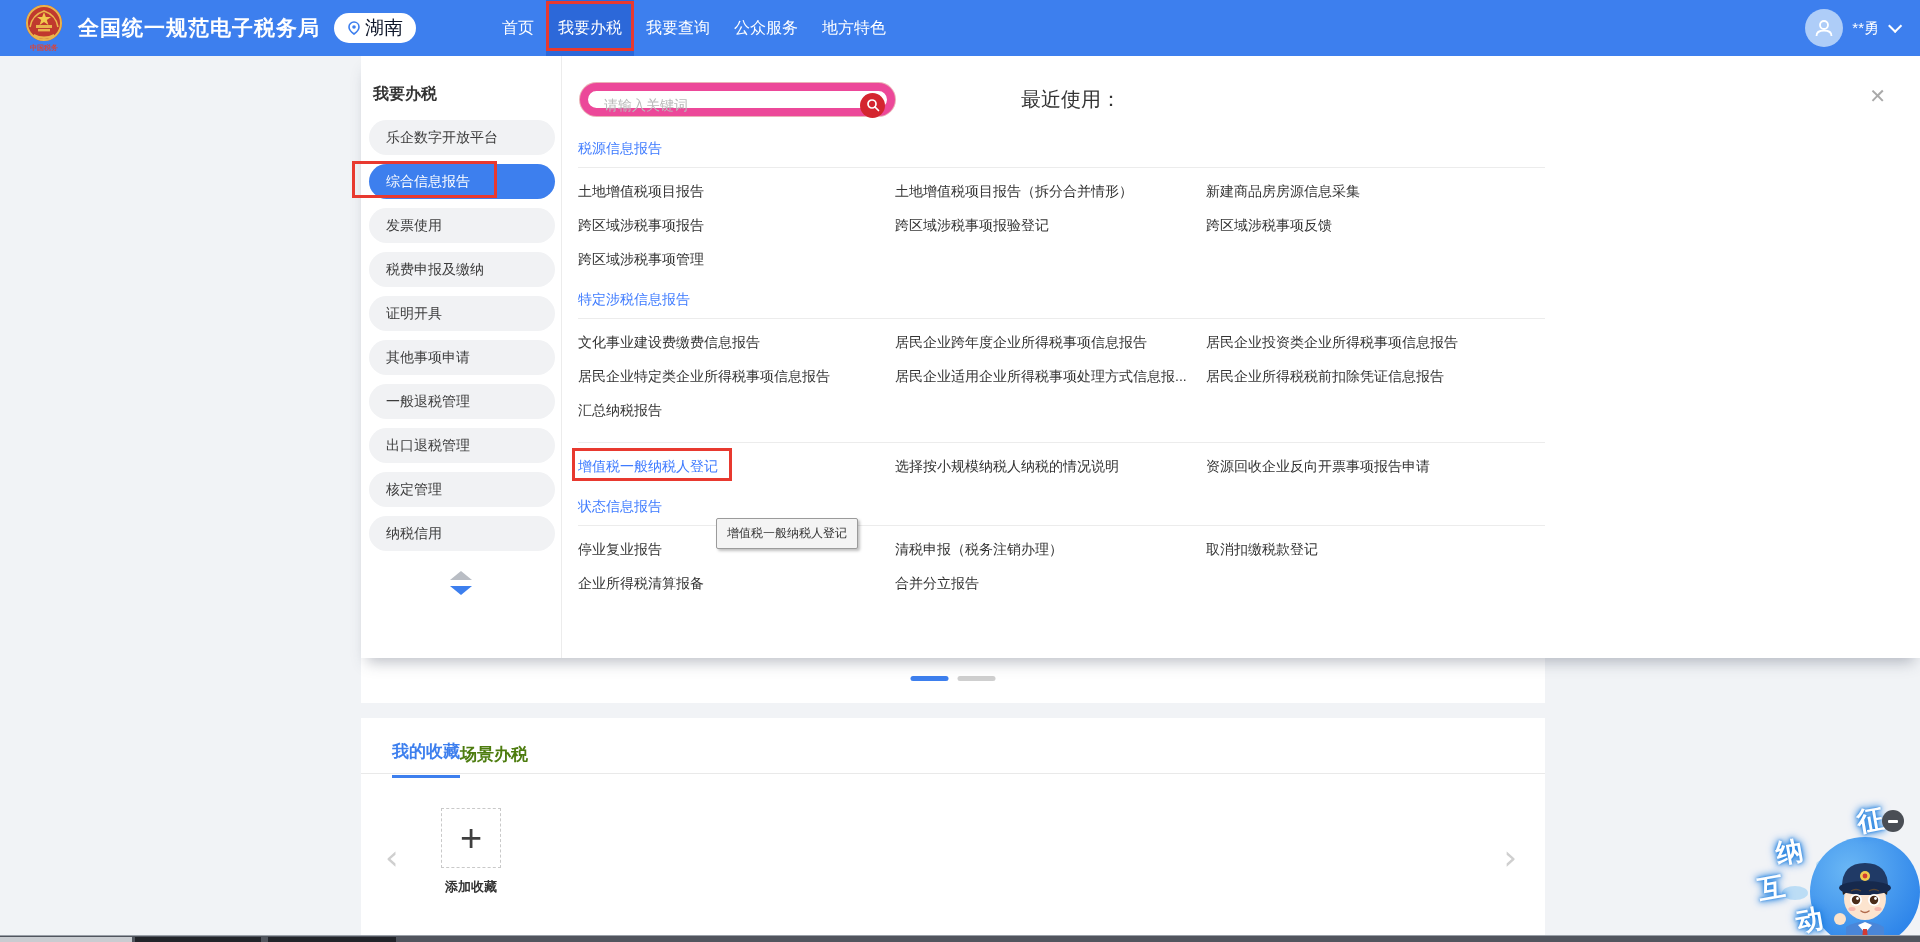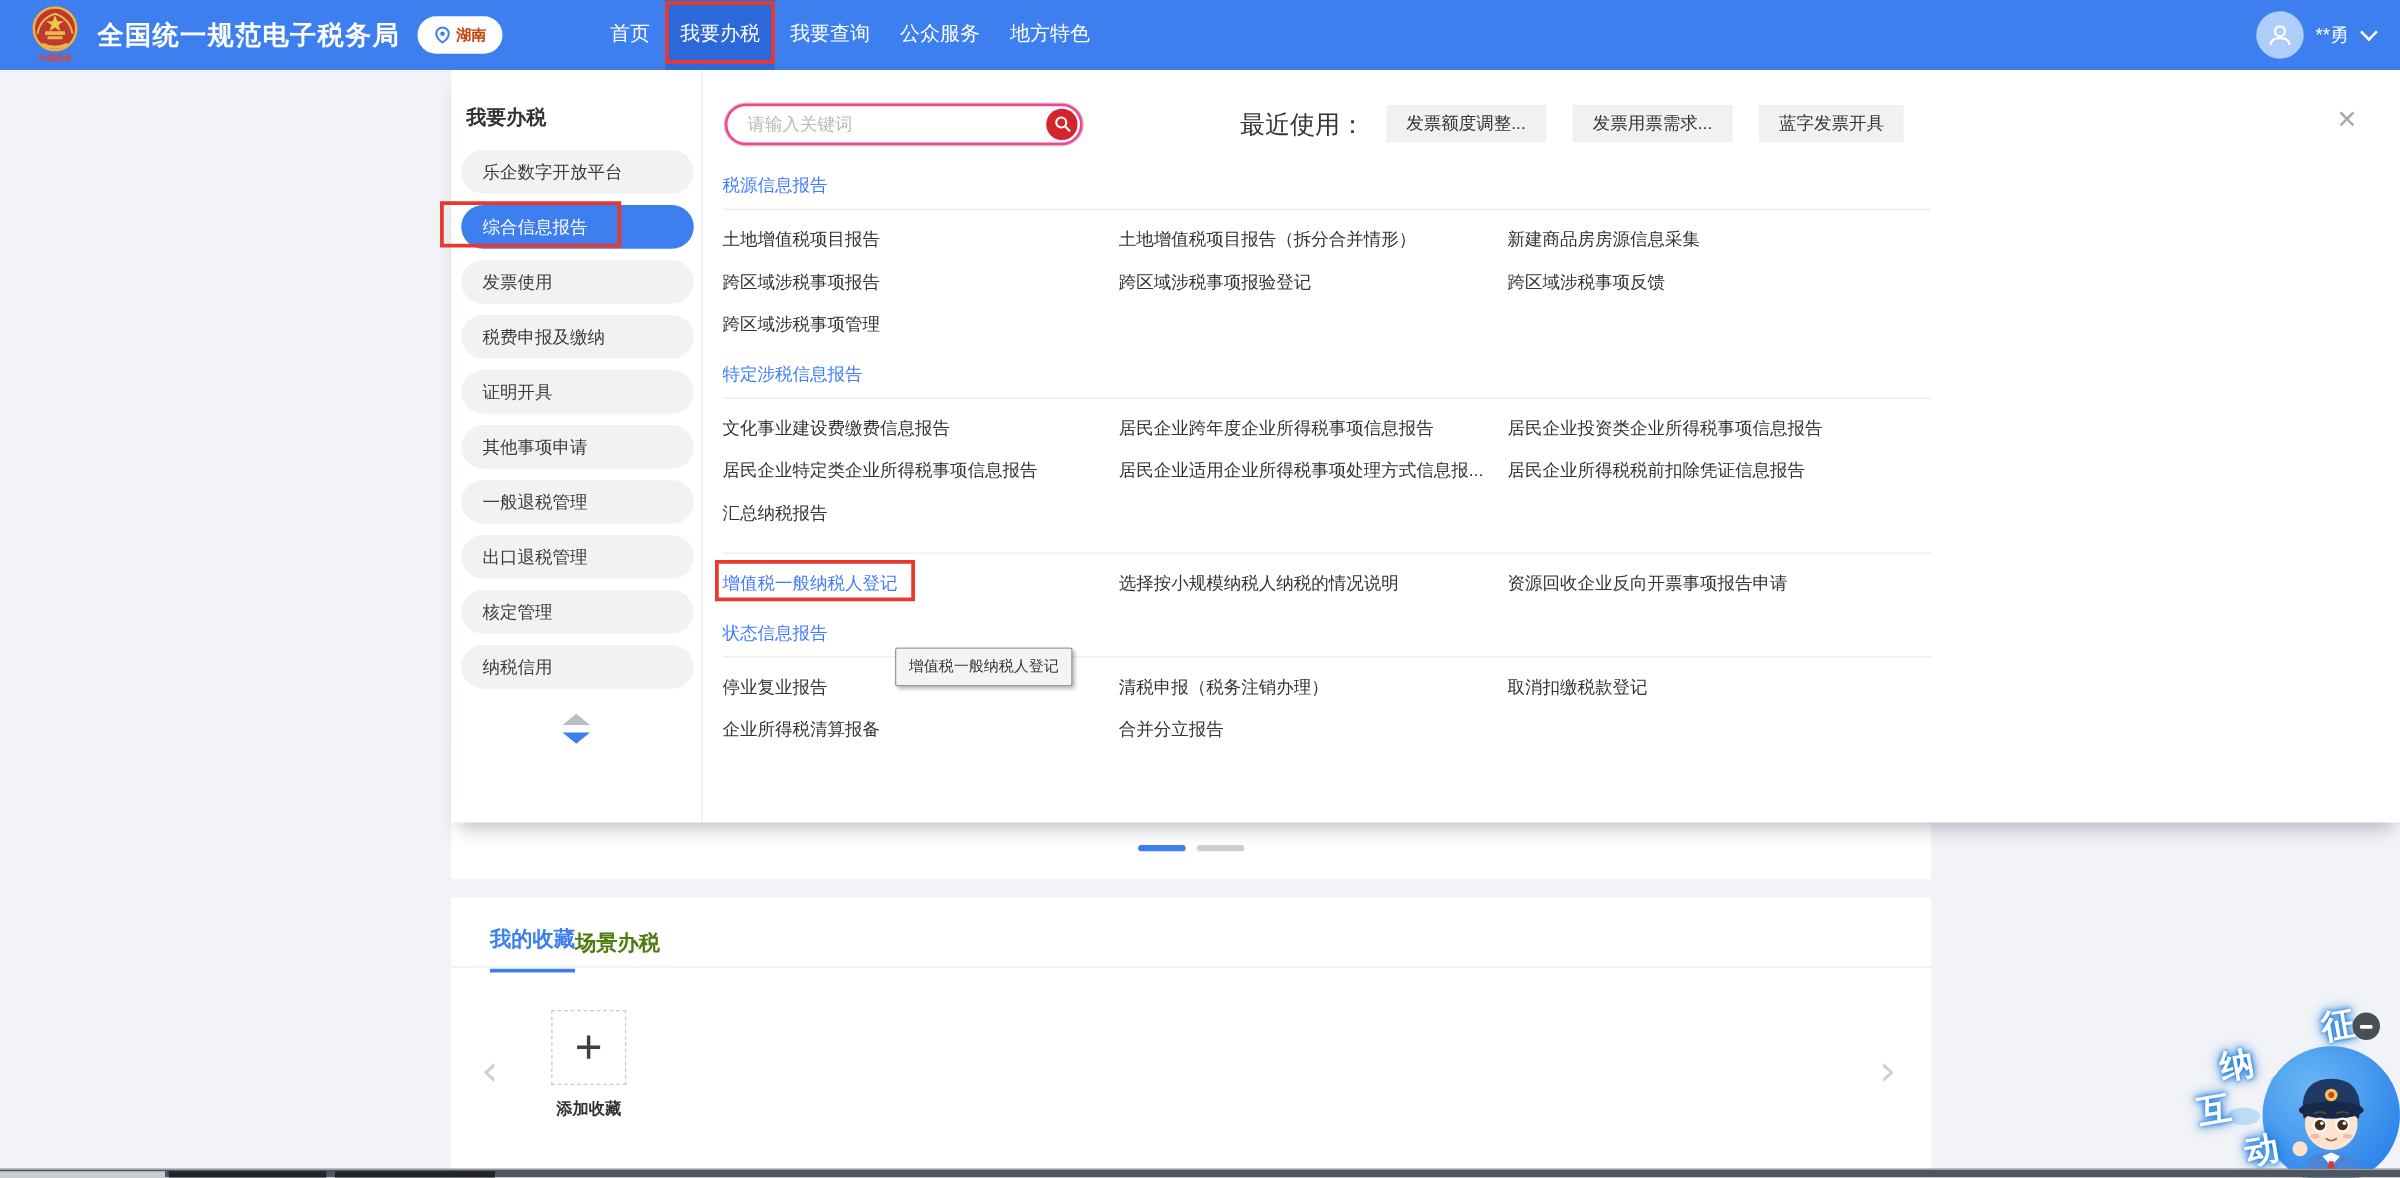--- a/index.html
+++ b/index.html
@@ -17,21 +17,21 @@
     position: absolute; left:0; top:0; width:1920px; height:56px;
     background:#3d7fee; display:flex; align-items:center; padding-left:22px; z-index:40;
   }
   .logo { width:44px; height:50px; display:flex; flex-direction:column; align-items:center; }
   .logo .cap { font-size:7px; color:#d8453a; line-height:7px; margin-top:1px; font-weight:700; }
   .site-title { color:#fff; font-size:21px; font-weight:700; margin-left:12px; letter-spacing:1px; }
   .region-pill {
     margin-left:14px; height:30px; background:#fff; border-radius:16px;
     display:flex; align-items:center; padding:0 13px; cursor:pointer;
   }
-  .region-pill span { color:#c2410c; font-size:12px; font-weight:700; margin-left:4px; }
+  .region-pill span { color:#0f172a; font-size:19px; font-weight:400; margin-left:4px; }
   .top-nav { display:flex; margin-left:74px; height:56px; }
   .top-nav .nav-item {
     padding:0 12px; height:56px; line-height:56px; color:#fff; font-size:16px; cursor:pointer; position:relative;
   }
   .top-nav .nav-item.active { background:#2c68d9; }
   .top-nav .nav-item.active::after {
     content:""; position:absolute; left:0; right:0; top:1px; bottom:5px;
     border:3px solid #e8392f; pointer-events:none;
   }
   .user-block { position:absolute; right:22px; top:0; height:56px; display:flex; align-items:center; gap:9px; }
@@ -58,22 +58,22 @@
     border:3px solid #e8392f; pointer-events:none;
   }
   .side-arrows { margin-top:20px; display:flex; flex-direction:column; align-items:center; gap:6px; }
   .tri-up { width:0; height:0; border-left:11px solid transparent; border-right:11px solid transparent; border-bottom:9px solid #b9bdc4; cursor:pointer; }
   .tri-down { width:0; height:0; border-left:11px solid transparent; border-right:11px solid transparent; border-top:9px solid #3d7fee; cursor:pointer; }
 
   .content-col { flex:1; padding:26px 0 0 16px; position:relative; }
 
   .search-row { display:flex; align-items:center; height:34px; margin-bottom:24px; }
   .search-box {
-    position:relative; width:286px; height:33px; margin-left:2px;
-    border:2px solid #ec4899; border-radius:17px; background:#fff;
+    position:relative; width:315px; height:33px; margin-left:2px;
+    border:8px solid #ec4899; border-radius:17px; background:#fff;
     box-shadow:0 0 0 1px rgba(194,35,47,.35);
   }
   .search-box input {
     border:none; outline:none; background:transparent; height:29px; width:250px;
     margin-left:16px; font-size:14px; color:#333;
     font-family:"Liberation Sans","DejaVu Sans",sans-serif;
   }
   .search-box input::placeholder { color:#b9b9b9; }
   .search-btn {
     position:absolute; right:2px; top:2px; width:25px; height:25px; border-radius:50%;
@@ -266,29 +266,20 @@
       <div class="search-box">
         <input type="text" placeholder="请输入关键词" style="">
         <button class="search-btn">
           <svg width="14" height="14" viewBox="0 0 14 14">
             <circle cx="6" cy="6" r="4" fill="none" stroke="#fff" stroke-width="1.7"></circle>
             <line x1="9" y1="9" x2="12.5" y2="12.5" stroke="#fff" stroke-width="1.7" stroke-linecap="round"></line>
           </svg>
         </button>
       </div>
       <span class="recent-label">最近使用：</span>
-      <span>
-        
-      
-          <button class="recent-btn">发票额度调整...</button>
-        
-          <button class="recent-btn">发票用票需求...</button>
-        
-          <button class="recent-btn">蓝字发票开具</button>
-        </span>
     </div>
 
     <div class="section">
       <div class="sec-title">税源信息报告</div>
       <div class="sec-divider"></div>
       <div class="sec-grid">
 
           <div class="m-item">土地增值税项目报告</div>
 
           <div class="m-item">土地增值税项目报告（拆分合并情形）</div>

